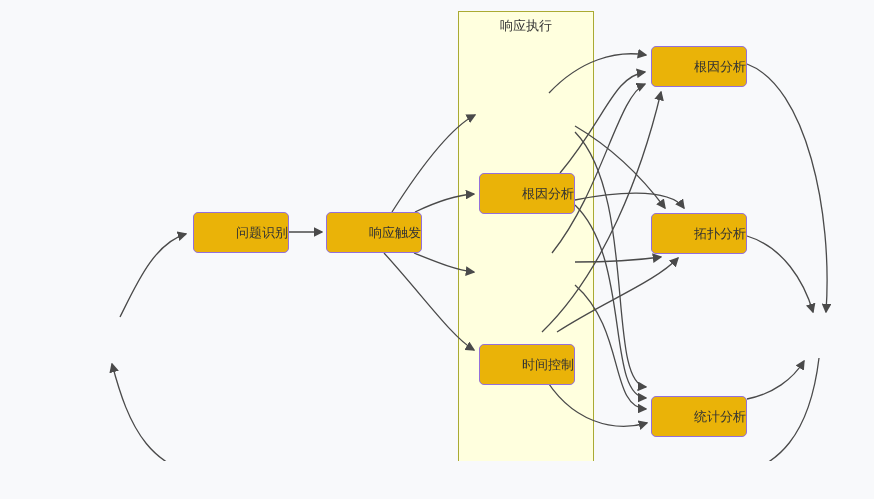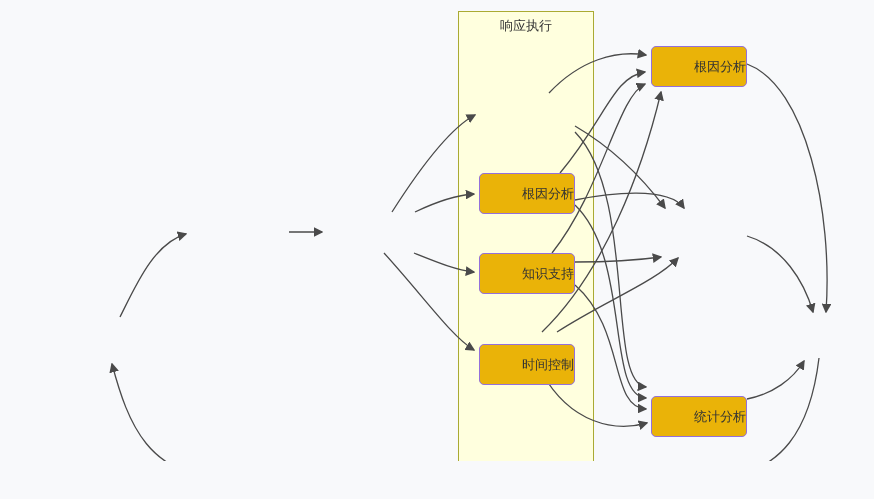--- a/index.html
+++ b/index.html
@@ -85,29 +85,35 @@
       <path d="M543,132 C605,196 574,384 614,387" class="edge" marker-end="url(#arrowhead)"></path>
       <path d="M543,205 C599,259 574,396 614,398" class="edge" marker-end="url(#arrowhead)"></path>
       <path d="M543,285 C594,330 577,407 614,409" class="edge" marker-end="url(#arrowhead)"></path>
       <path d="M510,373 C539,424 583,432 615,423" class="edge" marker-end="url(#arrowhead)"></path>
       <path d="M715,64 C774,86 801,212 794,312" class="edge" marker-end="url(#arrowhead)"></path>
       <path d="M715,236 C751,247 772,281 781,312" class="edge" marker-end="url(#arrowhead)"></path>
       <path d="M715,399 C741,394 761,379 772,361" class="edge" marker-end="url(#arrowhead)"></path>
       <path d="M787,358 C779,424 753,478 676,478 L195,478 C117,478 96,424 80,364" class="edge" marker-end="url(#arrowhead)"></path>
     </svg>
 
+  <div class="node" style="left:161px;top:212px;width:96px;height:41px">
+    <span class="node-label">问题识别</span>
+  </div>
+  <div class="node" style="left:294px;top:212px;width:96px;height:41px">
+    <span class="node-label">响应触发</span>
+  </div>
   <div class="node" style="left:447px;top:173px;width:96px;height:41px">
     <span class="node-label">根因分析</span>
-  </div>
-  <div class="node" style="left:447px;top:253px;width:96px;height:41px">
-    <span class="node-label">知识支持</span>
   </div>
   <div class="node" style="left:447px;top:344px;width:96px;height:41px">
     <span class="node-label">时间控制</span>
   </div>
   <div class="node" style="left:619px;top:46px;width:96px;height:41px">
     <span class="node-label">根因分析</span>
+  </div>
+  <div class="node" style="left:619px;top:213px;width:96px;height:41px">
+    <span class="node-label">拓扑分析</span>
   </div>
   <div class="node" style="left:619px;top:396px;width:96px;height:41px">
     <span class="node-label">统计分析</span>
   </div>
 
 </div>
 
 </body></html>

